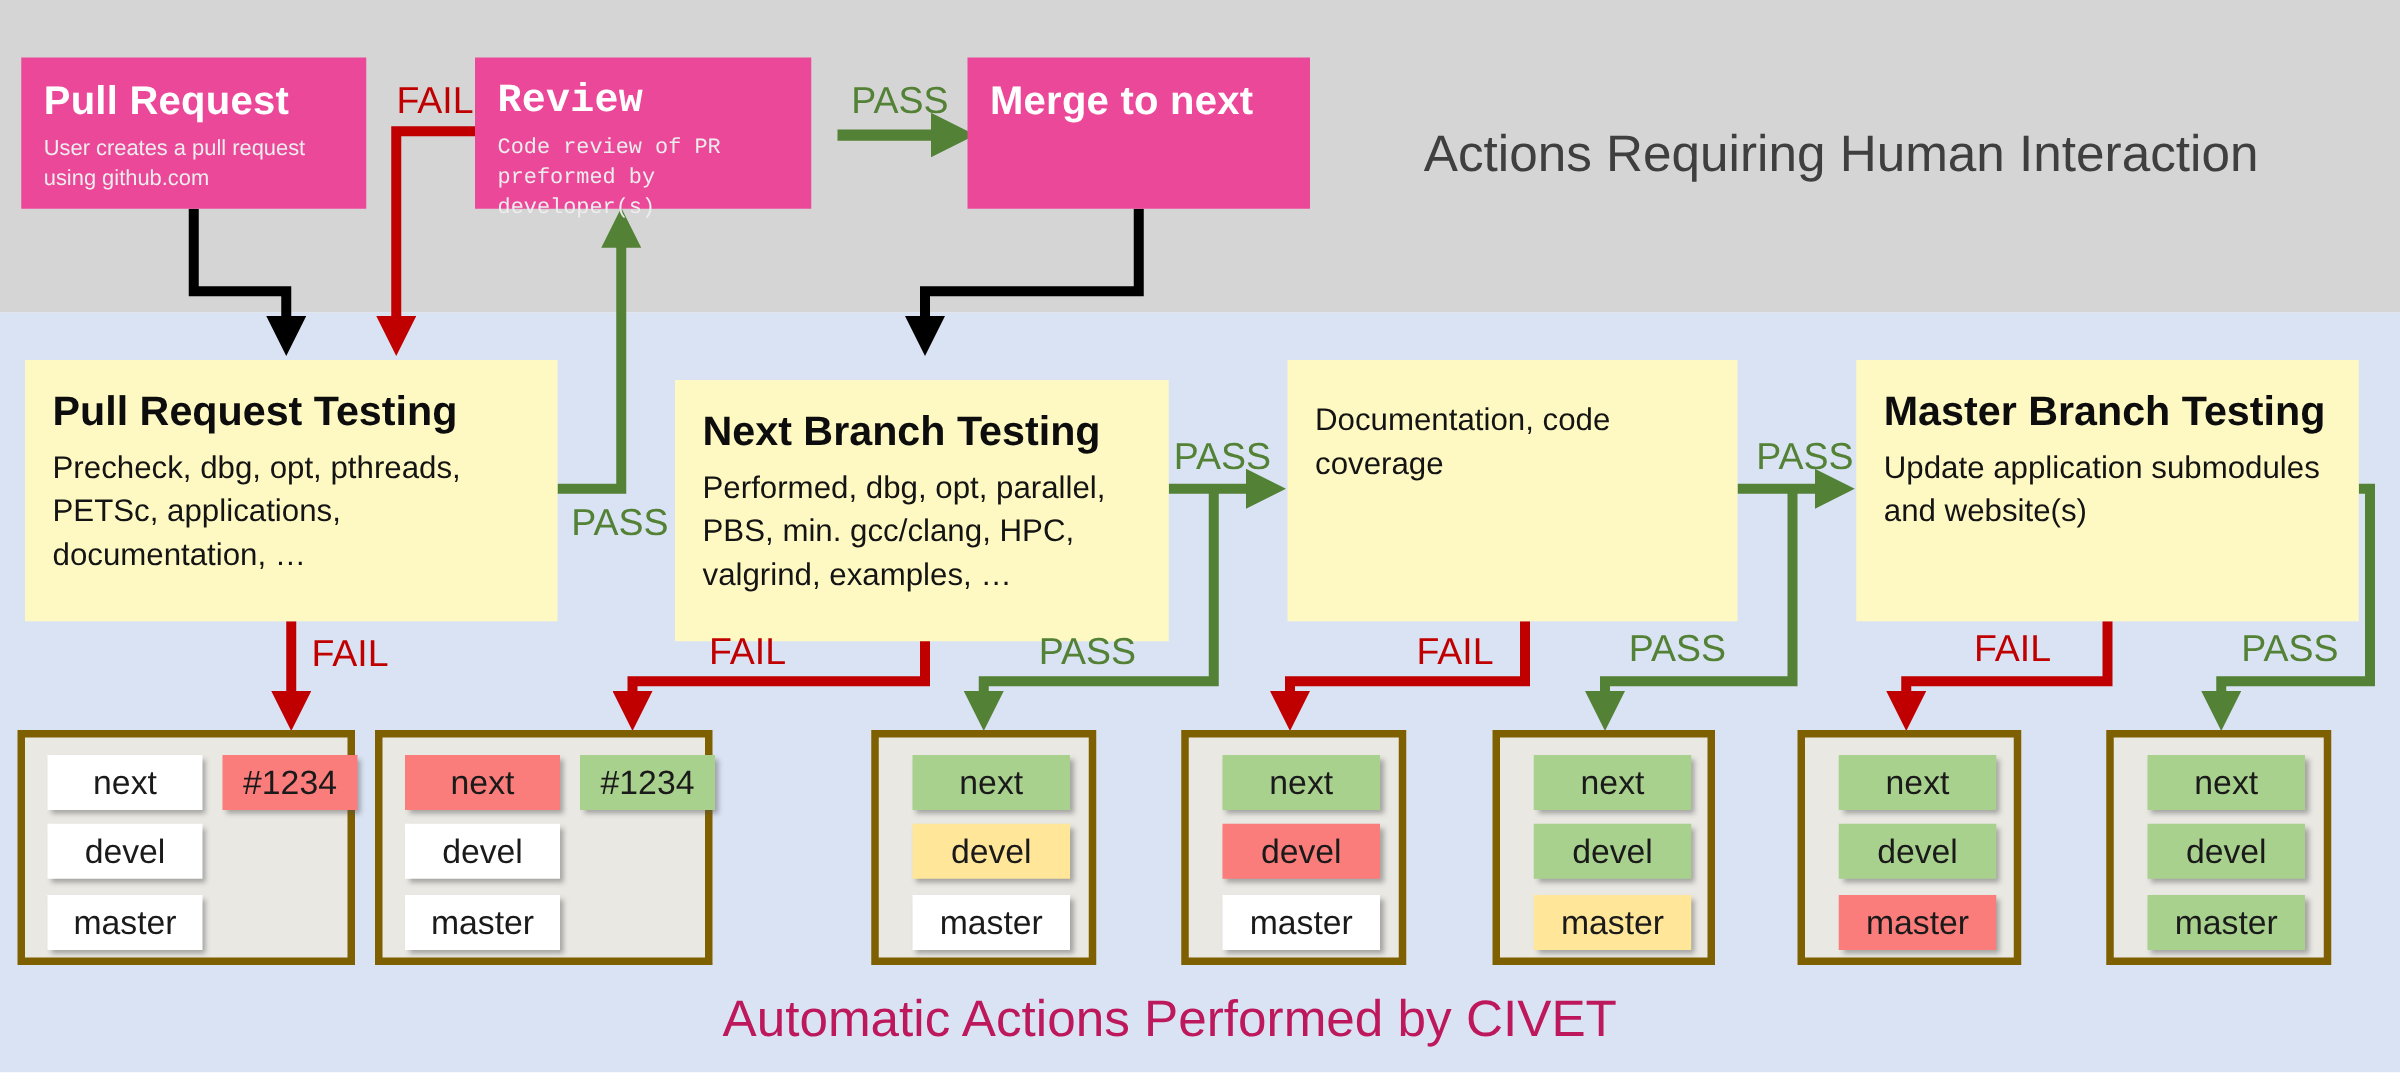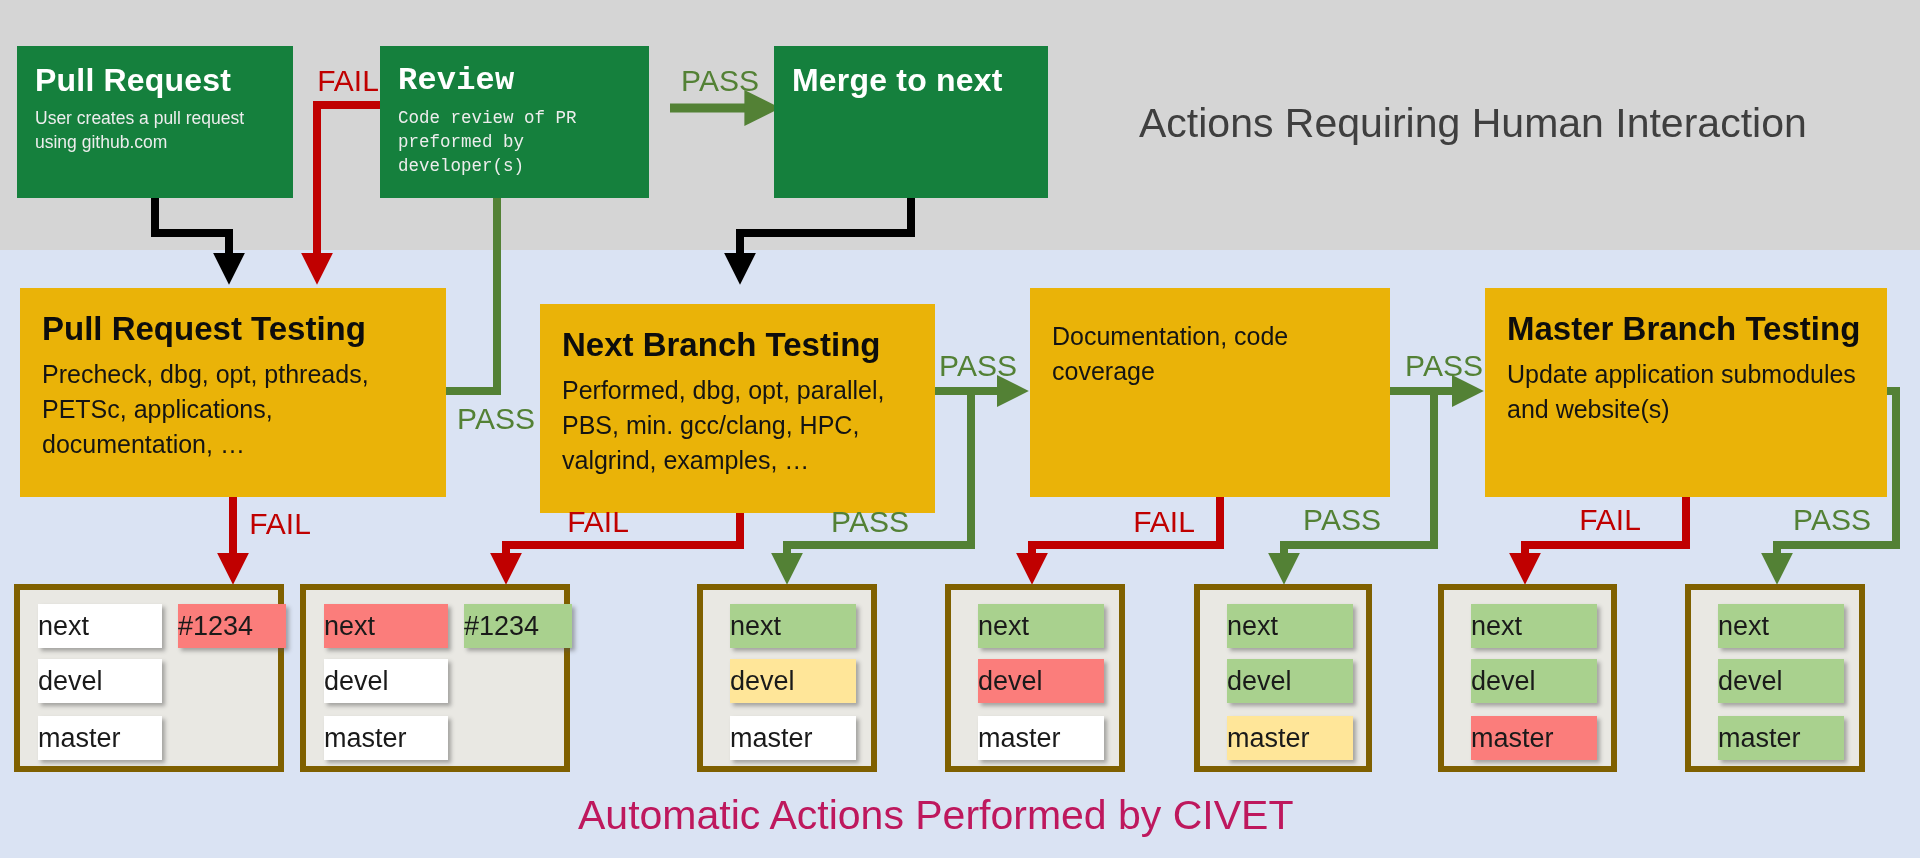--- a/index.html
+++ b/index.html
@@ -7,48 +7,48 @@
     position:relative;width:1920px;height:864px;overflow:hidden;
     font-family:"Liberation Sans", sans-serif;background:#ffffff;
   }
   .band-gray{position:absolute;left:0;top:0;width:1920px;height:250px;background:#d5d5d5;}
   .band-blue{position:absolute;left:0;top:250px;width:1920px;height:608px;background:#dae3f3;}
   .band-white{position:absolute;left:0;top:858px;width:1920px;height:6px;background:#ffffff;}
 
   .arrows{position:absolute;left:0;top:0;width:1920px;height:864px;pointer-events:none;}
 
   .dark-box{
-    position:absolute;top:46px;height:152px;background:#15803d;color:#ffffff;
+    position:absolute;top:46px;height:121px;background:#ec4899;color:#ffffff;
     box-sizing:border-box;padding:16px 18px 0 18px;
   }
   .dark-box h2{margin:0;font-size:32px;font-weight:bold;letter-spacing:0.2px;}
   .dark-box p{margin:7px 0 0 0;font-size:17.5px;line-height:1.38;color:#ededed;}
 
   .blue-box{
-    position:absolute;top:288px;height:209px;background:#eab308;color:#0d0d0d;
+    position:absolute;top:288px;height:209px;background:#fef9c3;color:#0d0d0d;
     box-sizing:border-box;padding:22px 20px 0 22px;
   }
   .blue-box h2{margin:0;font-size:33px;font-weight:bold;}
   .blue-box p{margin:9px 0 0 0;font-size:25px;line-height:1.4;color:#141414;}
 
   .big-title{position:absolute;font-size:41px;color:#3f3f3f;white-space:nowrap;}
   .footer-title{position:absolute;font-size:41px;color:#be185d;white-space:nowrap;}
 
   .edge-label{
     position:absolute;width:120px;text-align:center;font-size:30px;white-space:nowrap;
   }
   .edge-label.fail{color:#c00000;}
   .edge-label.pass{color:#538135;}
 
   .status-box{
     position:absolute;top:584px;height:188px;background:#e9e8e3;
     border:6px solid #7f6000;box-sizing:border-box;
   }
   .chip{
-    position:absolute;height:44px;line-height:44px;text-align:left;
+    position:absolute;height:44px;line-height:44px;text-align:center;
     font-size:27px;color:#1a1a1a;background:#ffffff;
     box-shadow:3px 3px 4px rgba(80,80,80,0.45);
   }
   .chip[data-status="pass"]{background:#a9d18e;}
   .chip[data-status="fail"]{background:#fb7d7b;}
   .chip[data-status="warn"]{background:#ffe699;}
   .chip[data-status="neutral"]{background:#ffffff;}
   
   .chip.r0{top:14px;}  .chip.r1{top:69px;}  .chip.r2{top:126px;}
   .chip.colL{left:18px;width:124px;}

